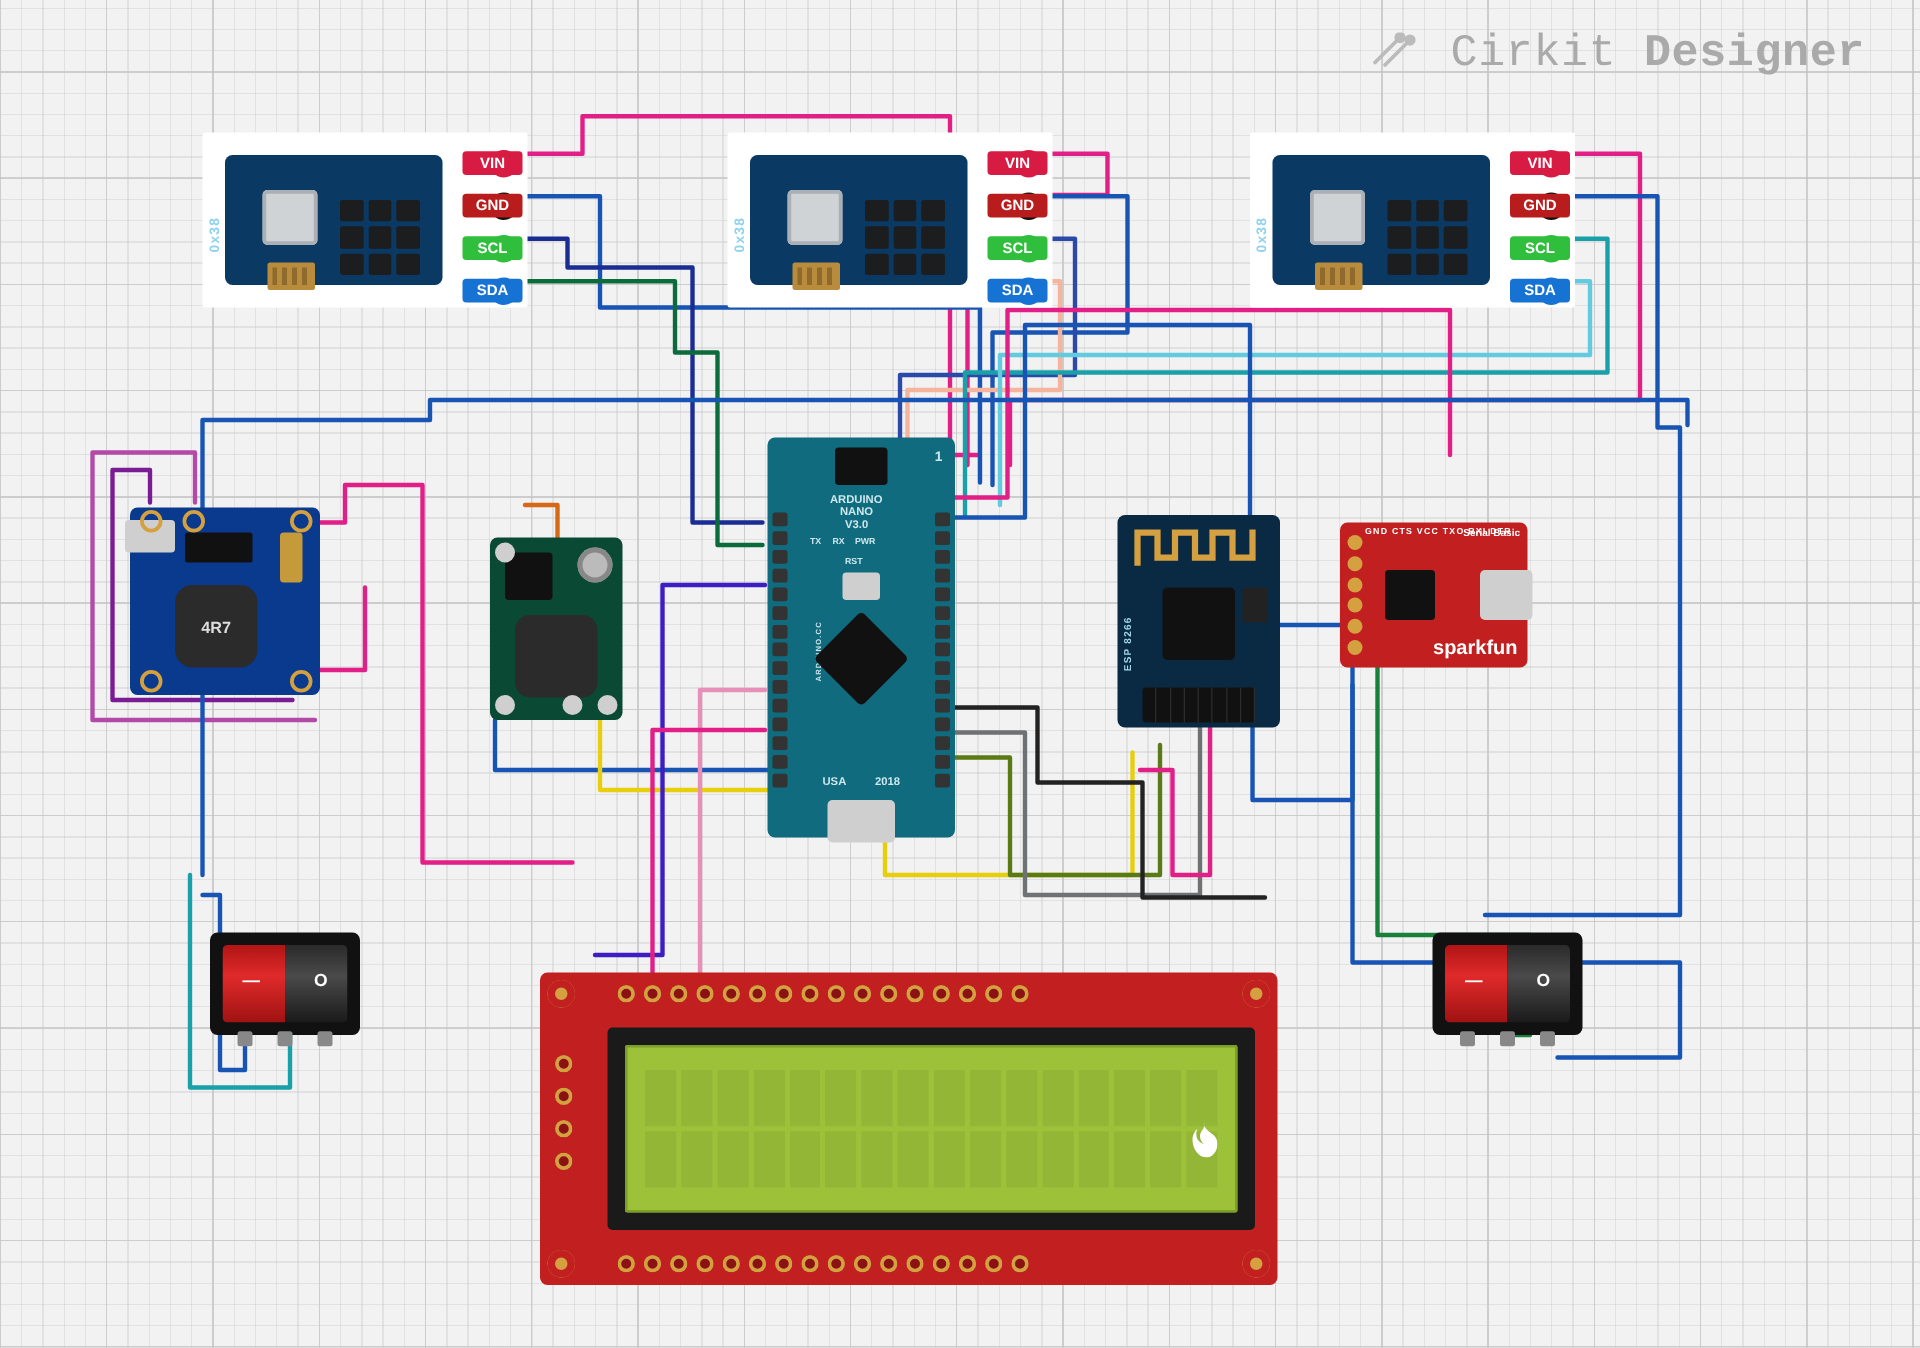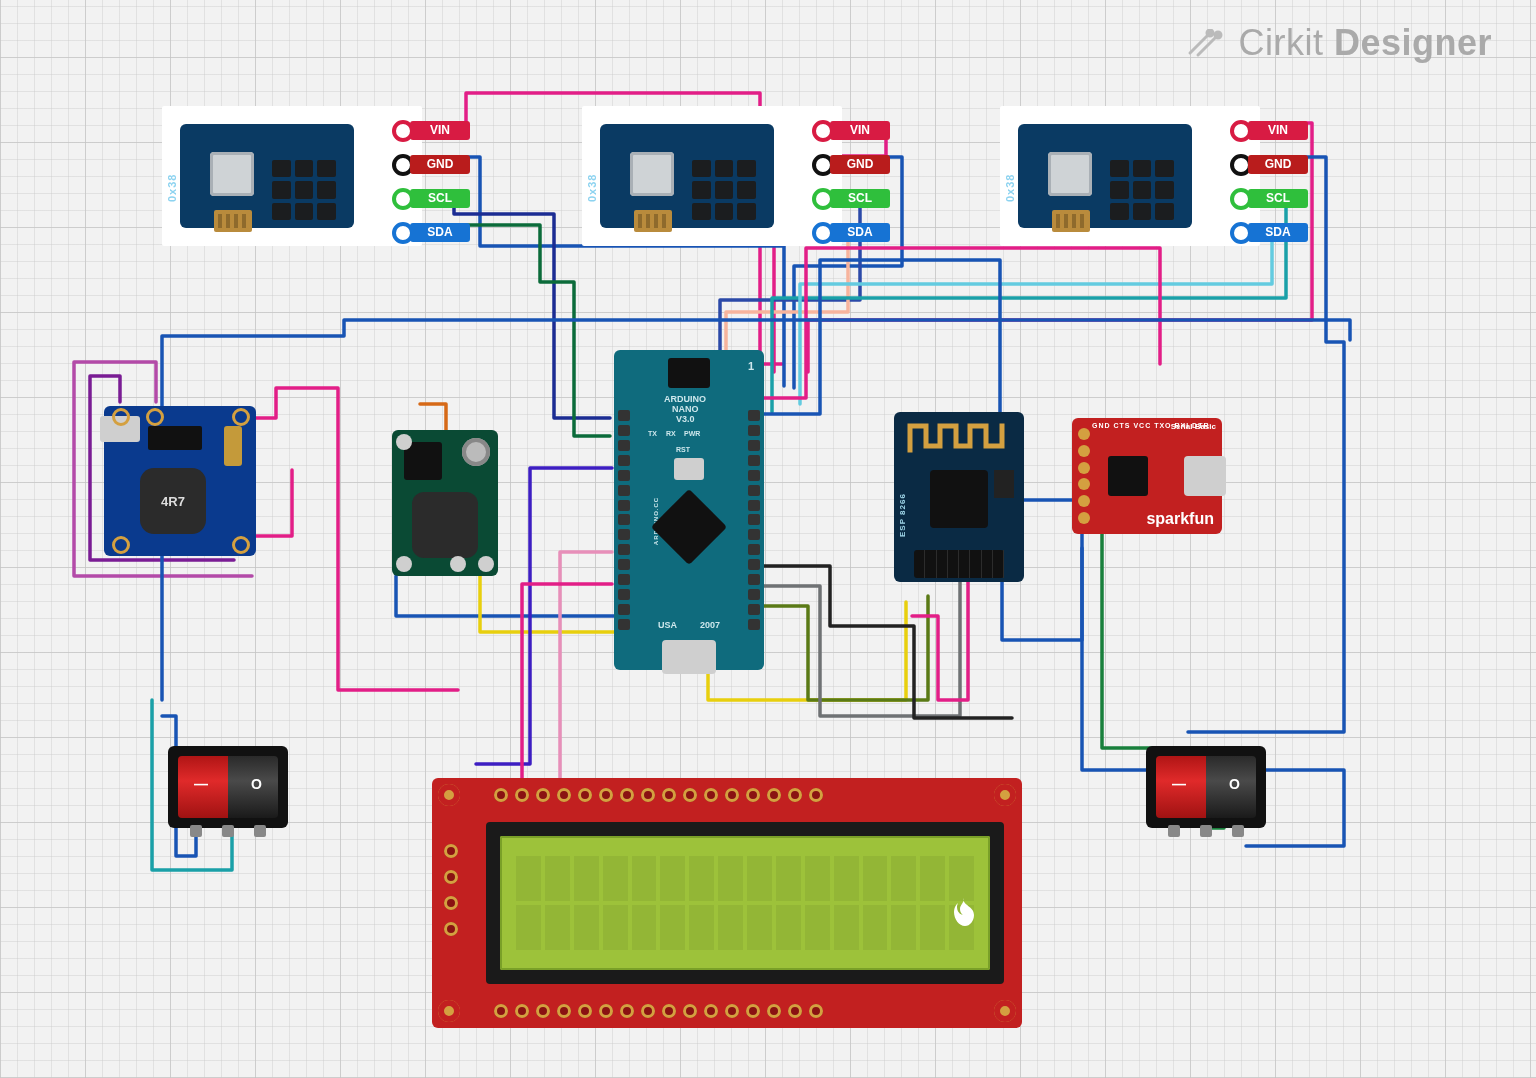--- a/index.html
+++ b/index.html
@@ -16,21 +16,21 @@
     position: relative;
     overflow: hidden;
   }
   svg.canvas { position: absolute; inset: 0; width: 1536px; height: 1078px; }
 
   
   .watermark {
     position: absolute; top: 22px; right: 44px;
     font-size: 36px; font-weight: 400; color: #aaa;
     letter-spacing: .5px;
-    font-family: Liberation Sans, sans-serif;
+    font-family: Liberation Mono, monospace;
   }
   .watermark .bold { font-weight: 700; color: #aaa; }
   .watermark .hatch {
     display:inline-block; width:40px; height:30px; vertical-align:-4px; margin-right:4px;
   }
 
   
   .sensor {
     position: absolute; width: 260px; height: 140px;
     background: #fff; border-radius: 2px;
@@ -52,22 +52,22 @@
     position:absolute; left:92px; top:36px; width:64px; height:60px;
     display:grid; grid-template-columns:repeat(3,1fr); grid-template-rows:repeat(3,1fr); gap:4px;
   }
   .sensor .smd span{background:#1b1d1f;border-radius:2px;}
   .sensor .halo { position:absolute; right:8px; width:22px; height:22px; border-radius:50%; border:4px solid; background:#fff; }
   .sensor .halo.vin{top:14px; border-color:#d81b43;}
   .sensor .halo.gnd{top:48px; border-color:#111;}
   .sensor .halo.scl{top:82px; border-color:#2fbf3c;}
   .sensor .halo.sda{top:116px; border-color:#1673d4;}
   .sensor .pill {
-    position:absolute; left:208px; width:60px; height:19px; border-radius:3px;
-    color:#fff; font:700 12px/19px Arial; text-align:center;margin-left:40px;
+    position:absolute; left:208px; width:48px; height:19px; border-radius:3px;
+    color:#fff; font:700 12px/19px Arial; text-align:center;
   }
   .sensor .pill.vin{top:15px;background:#d81b43;}
   .sensor .pill.gnd{top:49px;background:#b91c1c;}
   .sensor .pill.scl{top:83px;background:#2fbf3c;}
   .sensor .pill.sda{top:117px;background:#1673d4;}
   .sensor .addr{position:absolute;left:4px;top:96px;transform:rotate(-90deg);transform-origin:left top;color:#8dd3f0;font:600 11px Arial;letter-spacing:1px;}
 
   
   .boost {
     position:absolute; width:152px; height:150px; background:#0a3a8e; border-radius:6px;
@@ -333,21 +333,21 @@
   <span class="lbl" style="left:58px;top:54px">NANO</span>
   <span class="lbl" style="left:62px;top:64px">V3.0</span>
   <span class="lbl" style="left:34px;top:80px;font-size:7px">TX</span>
   <span class="lbl" style="left:52px;top:80px;font-size:7px">RX</span>
   <span class="lbl" style="left:70px;top:80px;font-size:7px">PWR</span>
   <span class="lbl" style="left:62px;top:96px;font-size:7px">RST</span>
   <span class="lbl" style="left:18px;top:168px;transform:rotate(-90deg);font-size:6px;letter-spacing:1px">ARDUINO.CC</span>
   <div class="btn"></div>
   <div class="chip"></div>
   <span class="lbl" style="left:44px;bottom:40px">USA</span>
-  <span class="lbl" style="right:44px;bottom:40px">2007</span>
+  <span class="lbl" style="right:44px;bottom:40px">2018</span>
   <div class="usb"></div>
   <div class="pins-l">
       <div class="pin"></div>
       <div class="pin"></div>
       <div class="pin"></div>
       <div class="pin"></div>
       <div class="pin"></div>
       <div class="pin"></div>
       <div class="pin"></div>
       <div class="pin"></div>

